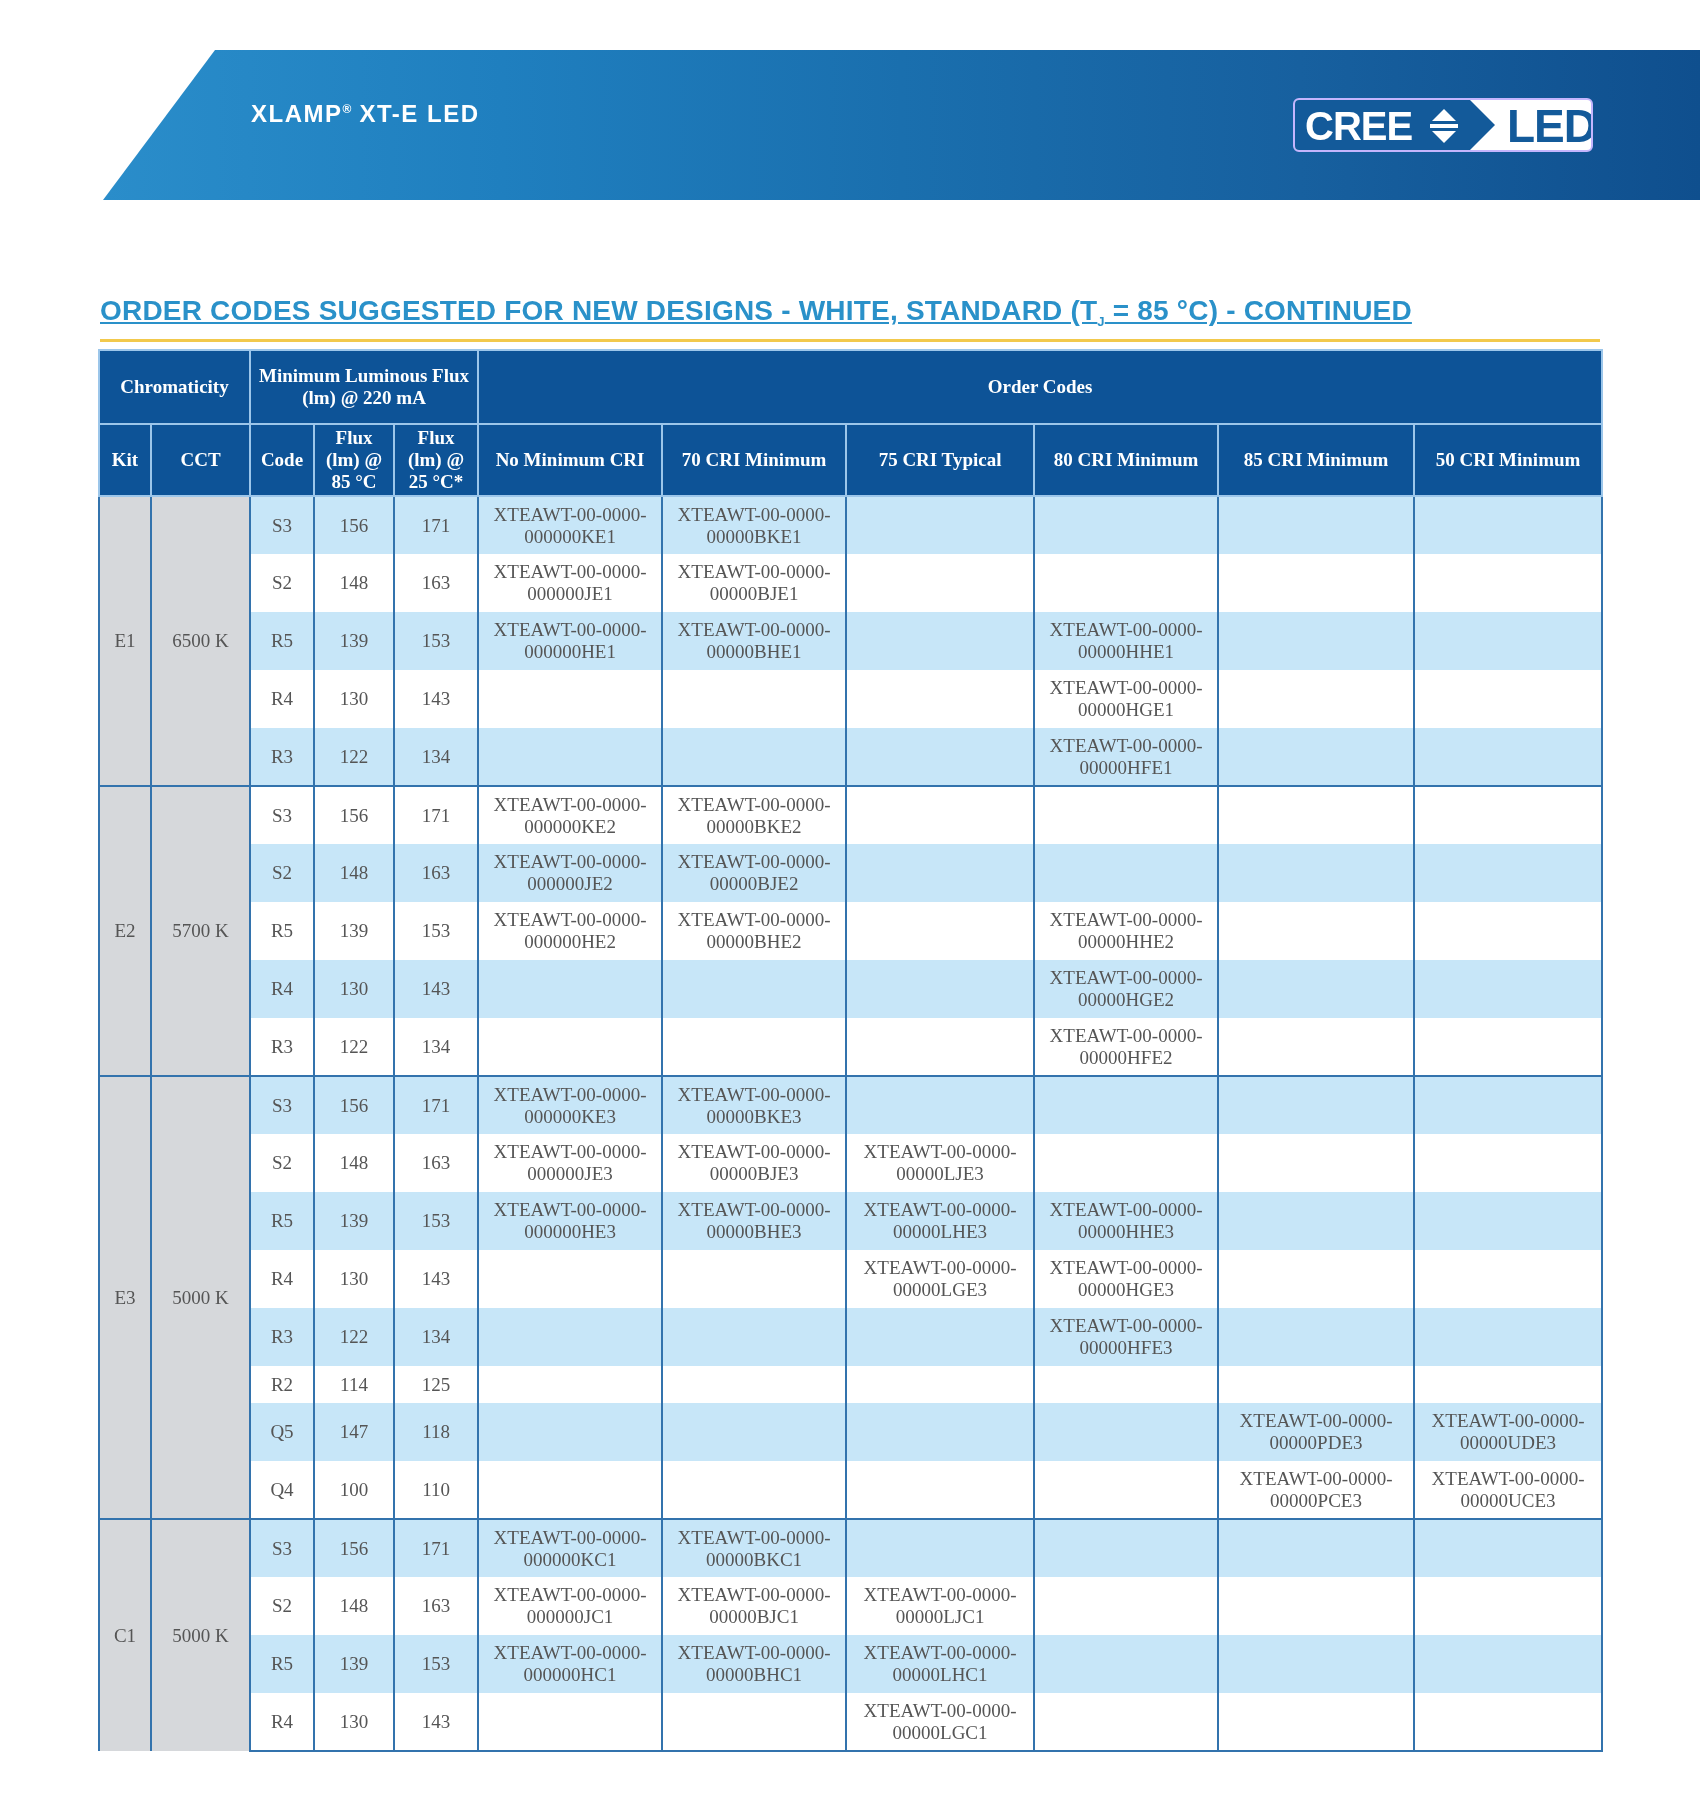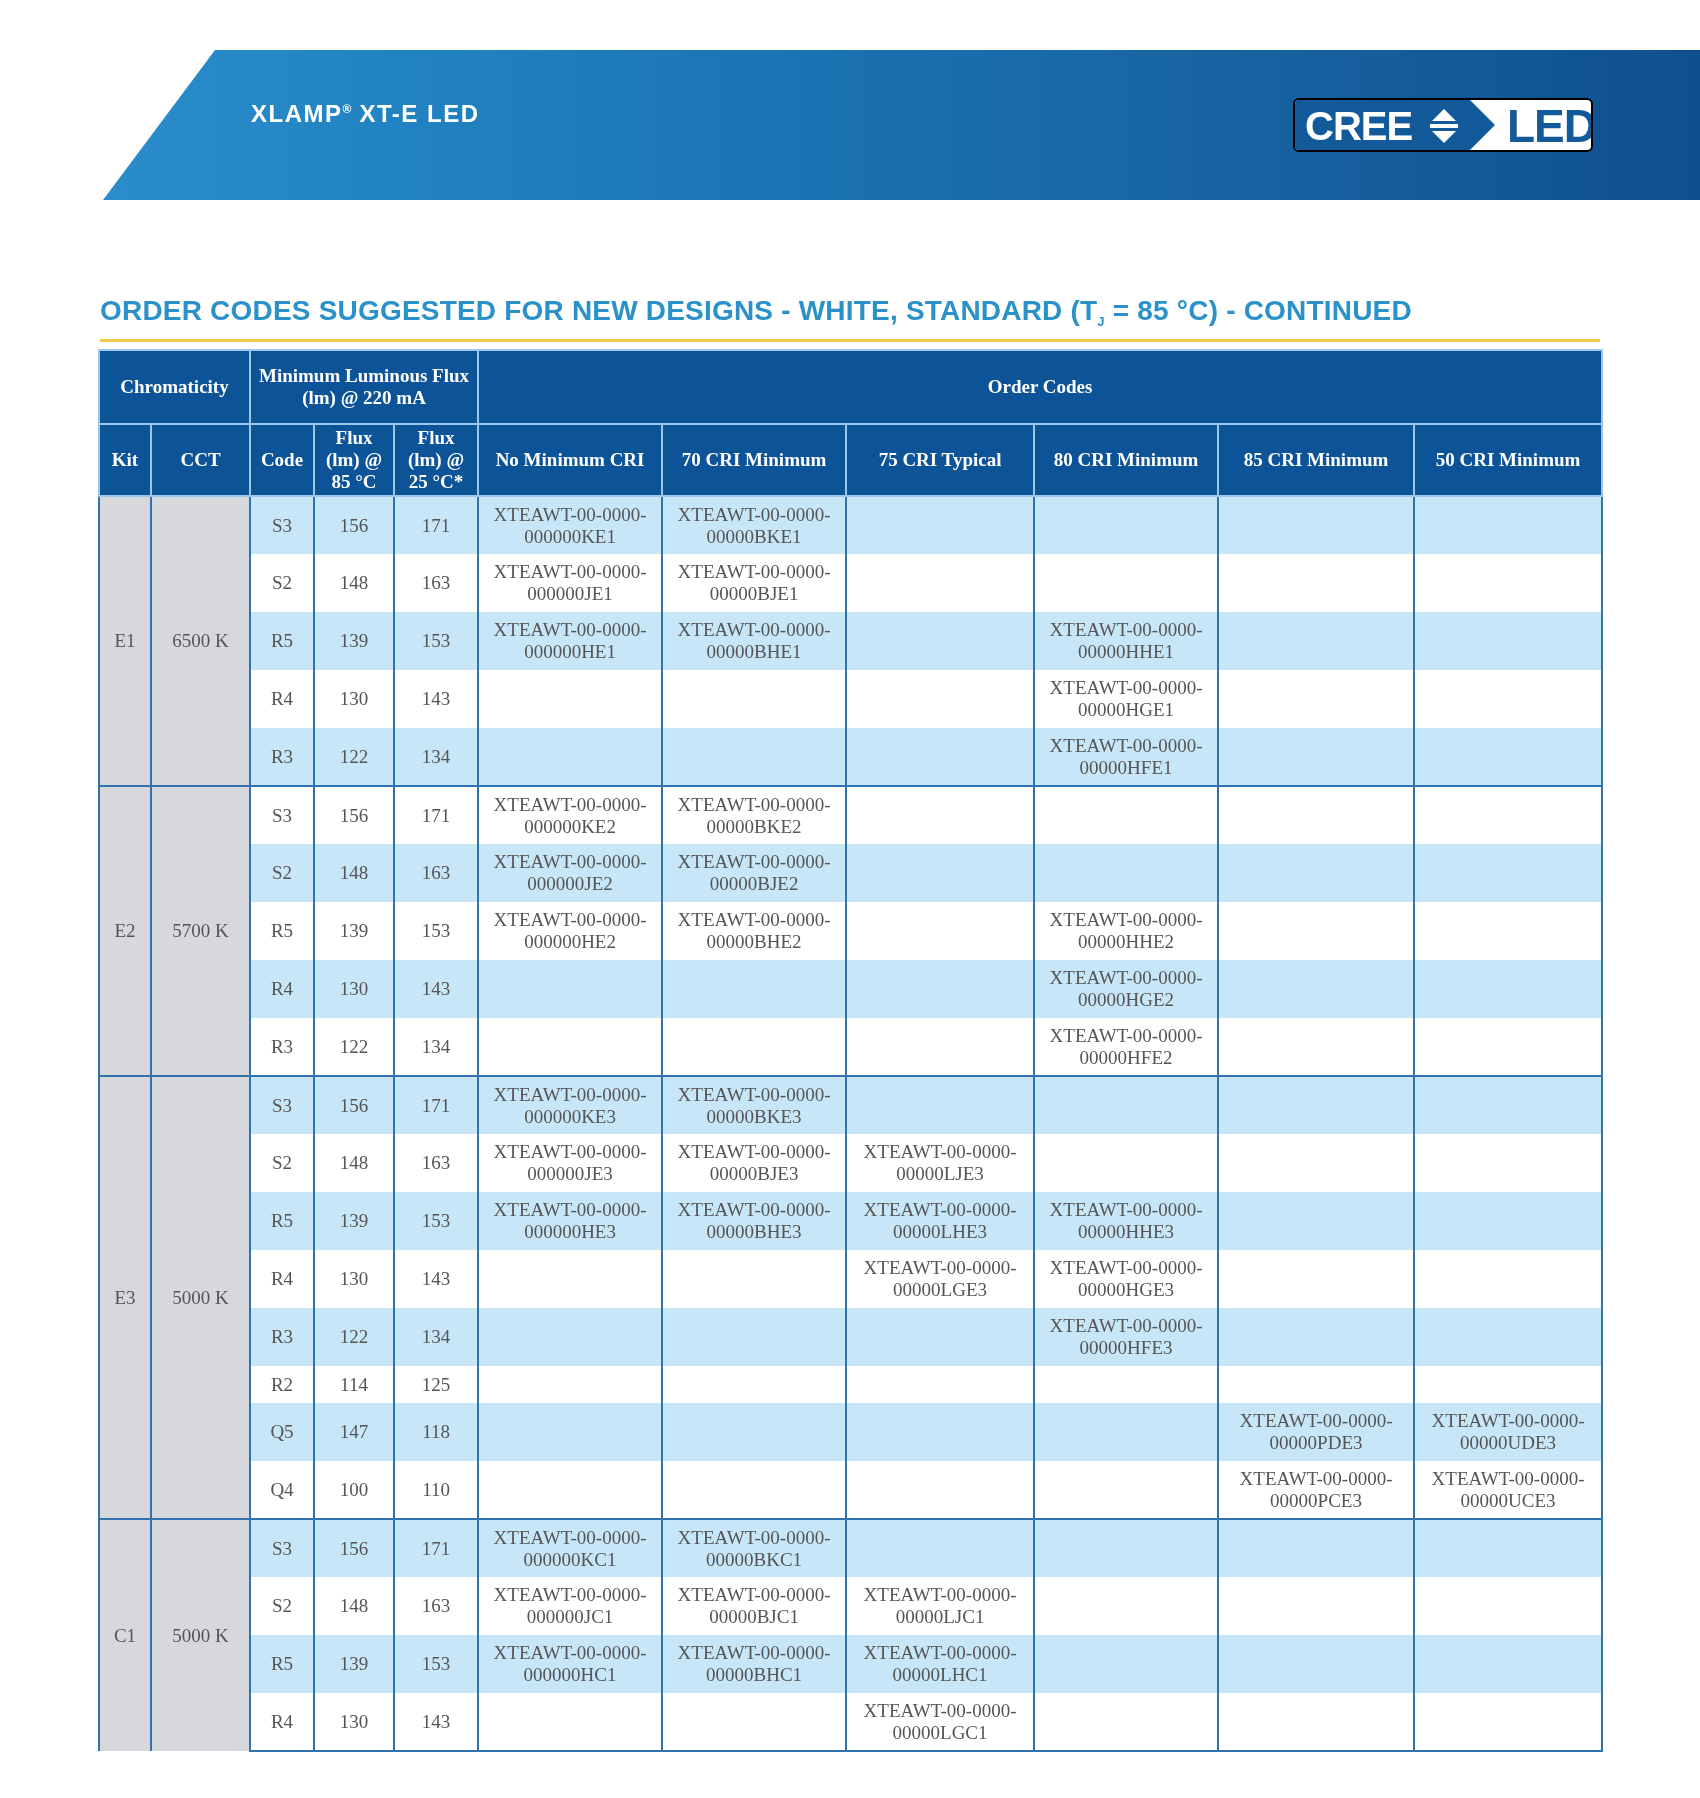--- a/index.html
+++ b/index.html
@@ -13,21 +13,21 @@
     background: linear-gradient(90deg, #2a8dca 0%, #1f7fbf 25%, #1a6fae 50%, #17609f 75%, #0f4f8e 100%);
   }
   .banner-title {
     position: absolute; left: 251px; top: 100px;
     color: #ffffff; font-size: 24px; font-weight: bold; letter-spacing: 1.5px;
   }
   .banner-title sup { font-size: 12px; vertical-align: 9px; letter-spacing: 0; }
 
   .logo {
     position: absolute; left: 1293px; top: 98px; width: 300px; height: 54px;
-    border: 2px solid #000000; border-radius: 6px; background: #ffffff; overflow: hidden;
+    border: 2px solid #c4b5fd; border-radius: 6px; background: #ffffff; overflow: hidden;
   }
   .logo-left {
     position: absolute; left: 0; top: 0; width: 200px; height: 100%;
     background: #135a9a;
     clip-path: polygon(0 0, 175px 0, 200px 50%, 175px 100%, 0 100%);
   }
   .logo-cree {
     position: absolute; left: 10px; top: 3px; color: #ffffff;
     font-size: 40px; font-weight: bold; letter-spacing: -1px; line-height: 46px;
   }
@@ -35,20 +35,21 @@
   .logo-led {
     position: absolute; left: 212px; top: 4px; color: #135a9a;
     font-size: 46px; font-weight: bold; line-height: 44px; letter-spacing: -1px;
   }
 
   
   .section-title {
     position: absolute; left: 100px; top: 295px;
     color: #2a91c9; font-size: 28px; font-weight: bold; letter-spacing: 0.2px;
     white-space: nowrap;
+    text-decoration: underline;
   }
   .section-title sub { font-size: 13px; vertical-align: -6px; }
   .title-rule {
     position: absolute; left: 100px; top: 339px; width: 1500px; height: 3px; background: #f2c94c;
   }
 
   
   table.codes {
     position: absolute; left: 98px; top: 349px; width: 1503px;
     border-collapse: collapse; table-layout: fixed;

